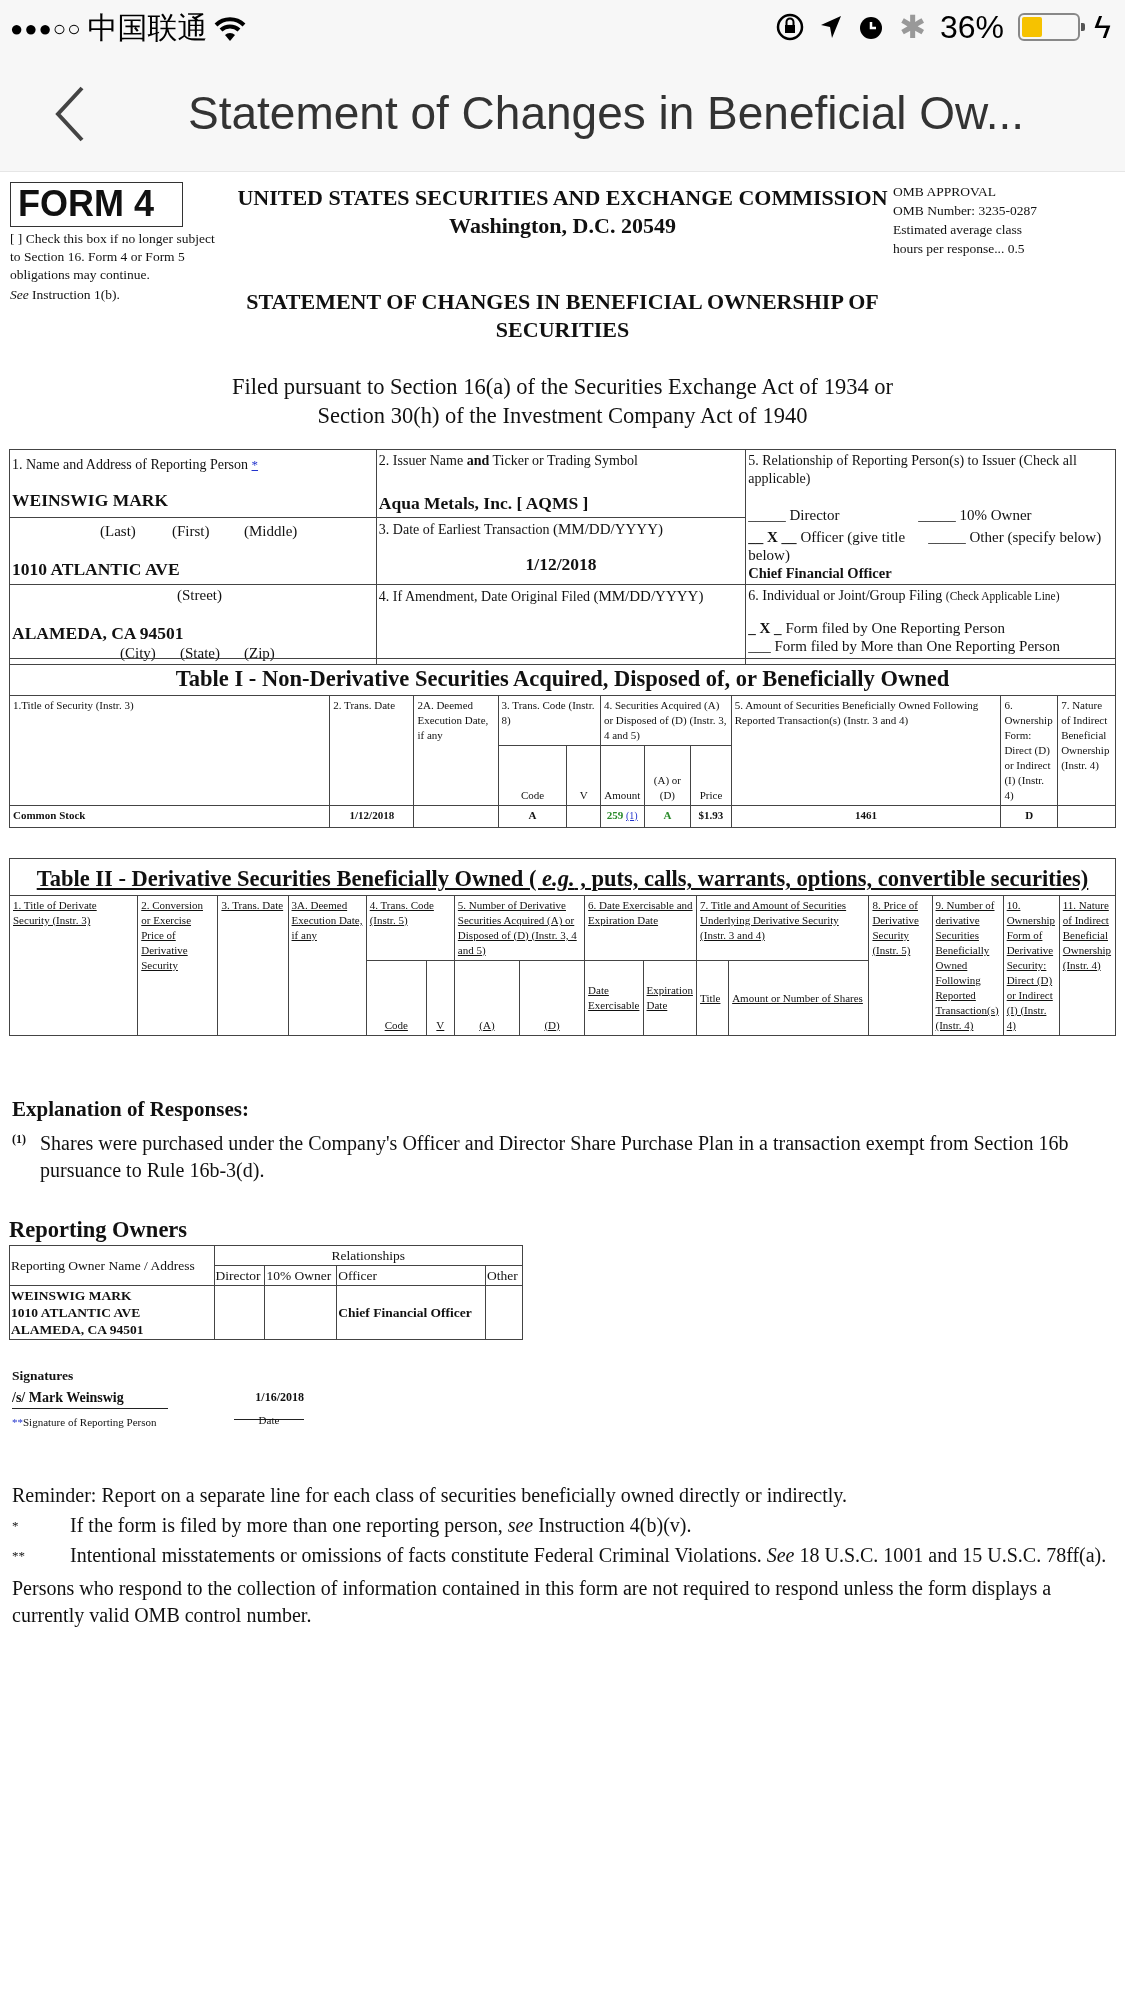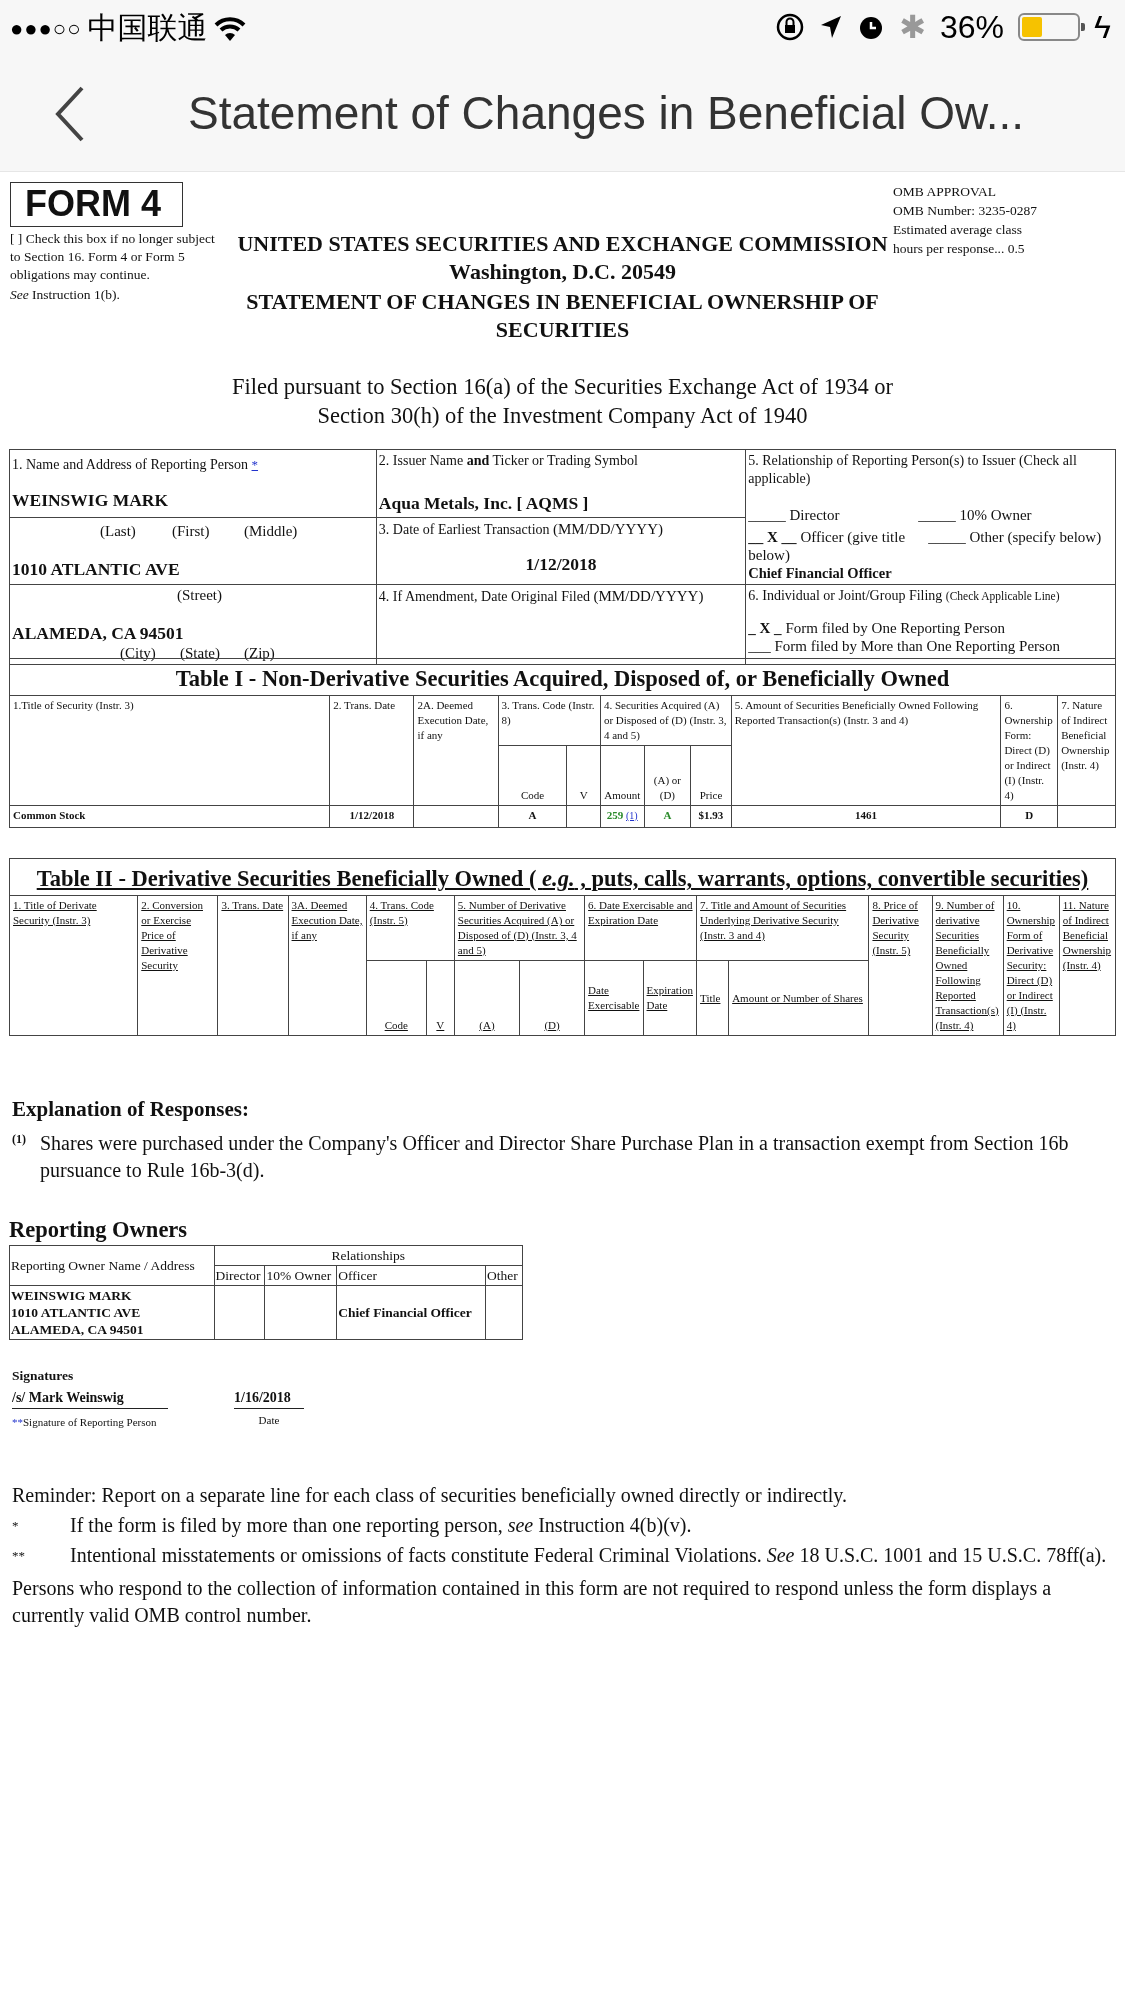--- a/index.html
+++ b/index.html
@@ -18,24 +18,24 @@
   .status .battery { width: 62px; height: 28px; border: 2px solid #888; border-radius: 6px; position: relative; }
   .status .battery .fill { position: absolute; left: 2px; top: 2px; bottom: 2px; width: 20px; background: #f6c200; border-radius: 2px; }
   .status .battery::after { content: ""; position: absolute; right: -7px; top: 8px; width: 4px; height: 8px; background: #555; border-radius: 0 2px 2px 0; }
   .status .bt { color: #999; }
   .nav { position: absolute; left: 0; top: 56px; width: 1125px; height: 116px; }
   .nav .back { position: absolute; left: 50px; top: 28px; width: 40px; height: 60px; cursor: pointer; }
   .nav .title { position: absolute; left: 188px; top: 30px; font-family: "Liberation Sans", sans-serif; font-size: 46px; color: #333; white-space: nowrap; }
 
   
   .doc { position: absolute; left: 0; top: 172px; width: 1125px; }
-  .formbox { position: absolute; left: 10px; top: 10px; width: 173px; height: 45px; border: 1.5px solid #333; font-family: "Liberation Sans", sans-serif; font-weight: bold; font-size: 36px; line-height: 42px; padding-left: 14px; }
+  .formbox { position: absolute; left: 10px; top: 10px; width: 173px; height: 45px; border: 1.5px solid #333; font-family: "Liberation Sans", sans-serif; font-weight: bold; font-size: 36px; line-height: 42px; padding-left: 7px; }
   .checknote { position: absolute; left: 10px; top: 58px; width: 210px; font-size: 13.5px; line-height: 18px; }
   .checknote .see { margin-top: 2px; display: block; }
-  .agency { position: absolute; left: 235px; top: 12px; width: 655px; text-align: center; font-weight: bold; font-size: 22px; line-height: 28px; margin-top: 46px; }
+  .agency { position: absolute; left: 235px; top: 12px; width: 655px; text-align: center; font-weight: bold; font-size: 22px; line-height: 28px; }
   .stmt { position: absolute; left: 225px; top: 116px; width: 675px; text-align: center; font-weight: bold; font-size: 22px; line-height: 28px; }
   .omb { position: absolute; left: 893px; top: 10px; font-size: 13.5px; line-height: 19px; }
   .filed { position: absolute; left: 200px; top: 200px; width: 725px; text-align: center; font-size: 22.5px; line-height: 29px; }
 
   table { border-collapse: collapse; }
   td, th { border: 1px solid #444; vertical-align: top; font-weight: normal; text-align: left; }
 
   .top-table { position: absolute; left: 9px; top: 277px; width: 1107px; }
   .top-table td { font-size: 14px; line-height: 18px; padding: 2px 2px; }
   .big { font-weight: bold; font-size: 17.5px; }
@@ -58,21 +58,21 @@
   .expl .row { display: flex; font-size: 20px; line-height: 27px; }
   .expl .row sup { font-size: 12px; font-weight: bold; width: 28px; flex-shrink: 0; line-height: 18px; }
 
   .ro-title { position: absolute; left: 9px; top: 1045px; font-size: 22.5px; font-weight: bold; }
   .ro { position: absolute; left: 9px; top: 1073px; width: 514px; }
   .ro td, .ro th { font-size: 13.5px; line-height: 17px; padding: 1px 1px; }
 
   .sig { position: absolute; left: 12px; top: 1196px; }
   .sig .h { font-size: 13.5px; font-weight: bold; margin-bottom: 6px; }
   .sig .name { position: absolute; left: 0; top: 22px; width: 156px; font-size: 14px; font-weight: bold; border-bottom: 1.5px solid #222; padding-bottom: 2px; }
-  .sig .date { position: absolute; left: 222px; top: 22px; width: 70px; font-size: 14px; font-weight: bold; border-bottom: 1.5px solid #222; padding-bottom: 2px; text-align: left; }
+  .sig .date { position: absolute; left: 222px; top: 22px; width: 70px; font-size: 12px; font-weight: bold; border-bottom: 1.5px solid #222; padding-bottom: 14px; text-align: right; }
   .sig .sublabel { position: absolute; left: 0; top: 48px; white-space: nowrap; font-size: 11px; }
   .sig .sublabel a { color: #2233cc; }
   .sig .datelabel { position: absolute; left: 222px; top: 46px; width: 70px; text-align: center; font-size: 11px; }
 
   .notes { position: absolute; left: 12px; top: 1310px; width: 1100px; font-size: 20px; line-height: 27px; }
   .notes .n { display: flex; margin-top: 3px; }
   .notes .mk { width: 58px; flex-shrink: 0; font-size: 13px; }
   .notes .last { margin-top: 6px; }
 </style>
 </head>

